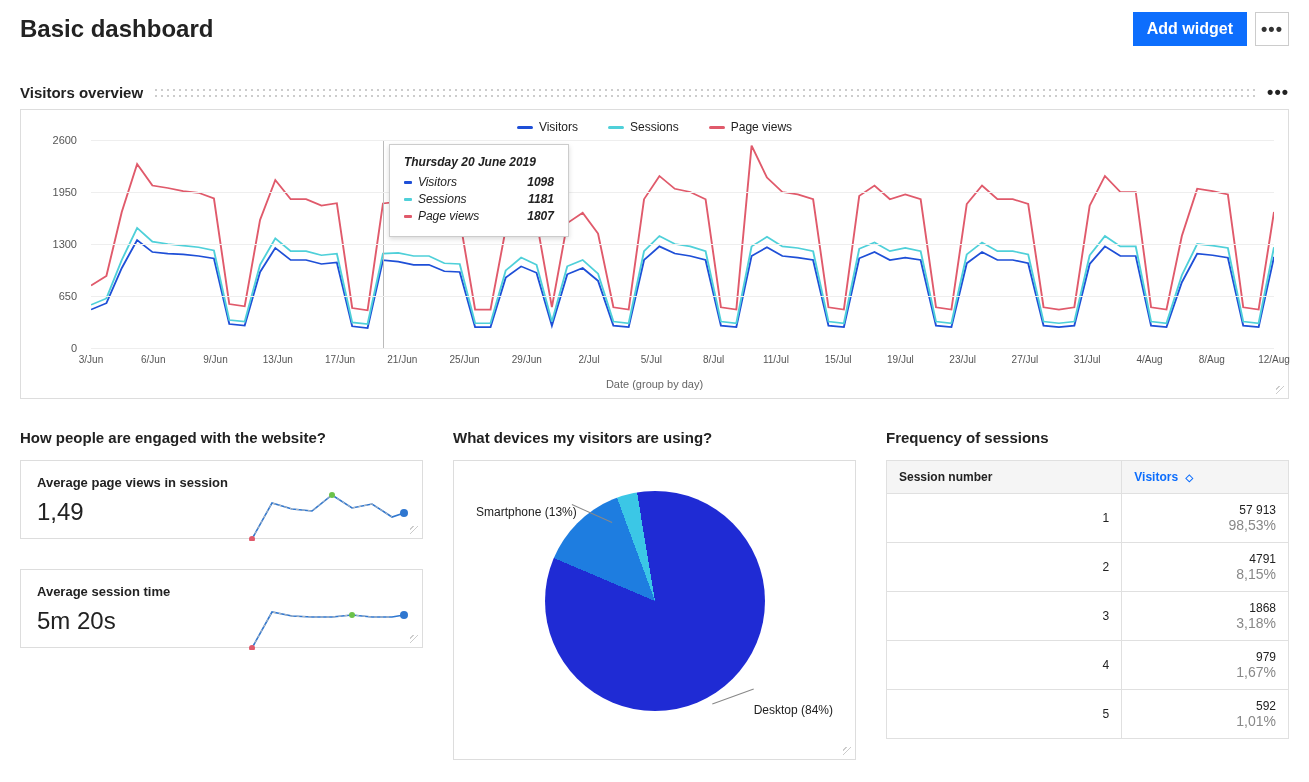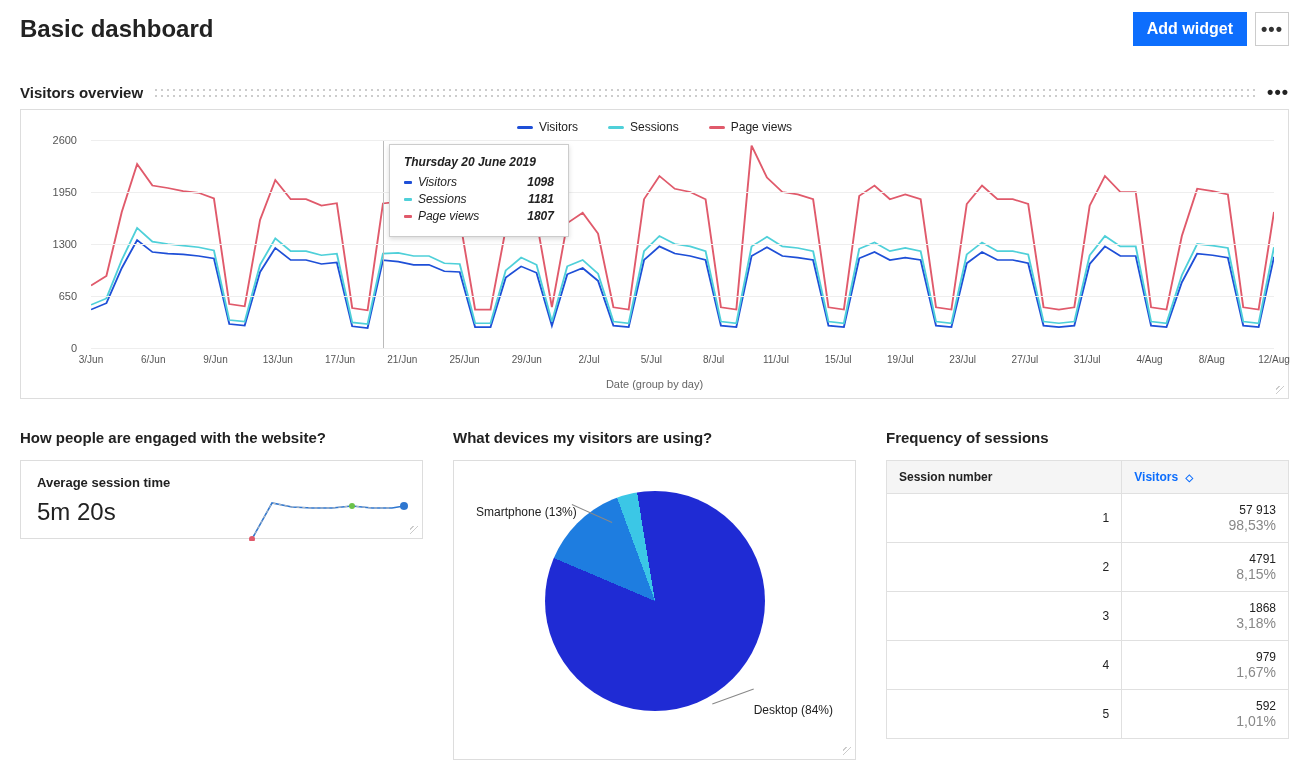--- a/index.html
+++ b/index.html
@@ -217,20 +217,32 @@
     <div class="x-label">Date (group by day)</div>
     <div class="resize-handle"></div>
   </div>
 </div>
 
 <div class="row3">
 
   <div class="col">
     <div class="widget-title" style="margin-bottom:14px">How people are engaged with the website?</div>
     <div class="kpi-card">
+      <div class="kpi-label">Average page views in session</div>
+      <div class="kpi-value">1,49</div>
+      <svg class="kpi-spark" viewBox="0 0 160 50">
+        <polyline points="4,48 24,12 44,18 64,20 84,4 104,17 124,13 144,26 156,22" fill="none" stroke="#2f77d0" stroke-width="1.6"></polyline>
+        <polyline points="4,48 24,12 44,18 64,20 84,4 104,17 124,13 144,26" fill="none" stroke="#bbb" stroke-width="1" stroke-dasharray="3 3"></polyline>
+        <circle cx="4" cy="48" r="3" fill="#e05a6b"></circle>
+        <circle cx="84" cy="4" r="3" fill="#6cc24a"></circle>
+        <circle cx="156" cy="22" r="4" fill="#2f77d0"></circle>
+      </svg>
+      <div class="resize-handle"></div>
+    </div>
+    <div class="kpi-card">
       <div class="kpi-label">Average session time</div>
       <div class="kpi-value">5m 20s</div>
       <svg class="kpi-spark" viewBox="0 0 160 50">
         <polyline points="4,48 24,12 44,16 64,17 84,17 104,15 124,17 144,17 156,15" fill="none" stroke="#2f77d0" stroke-width="1.6"></polyline>
         <polyline points="4,48 24,12 44,16 64,17 84,17 104,15 124,17 144,17" fill="none" stroke="#bbb" stroke-width="1" stroke-dasharray="3 3"></polyline>
         <circle cx="4" cy="48" r="3" fill="#e05a6b"></circle>
         <circle cx="104" cy="15" r="3" fill="#6cc24a"></circle>
         <circle cx="156" cy="15" r="4" fill="#2f77d0"></circle>
       </svg>
       <div class="resize-handle"></div>

